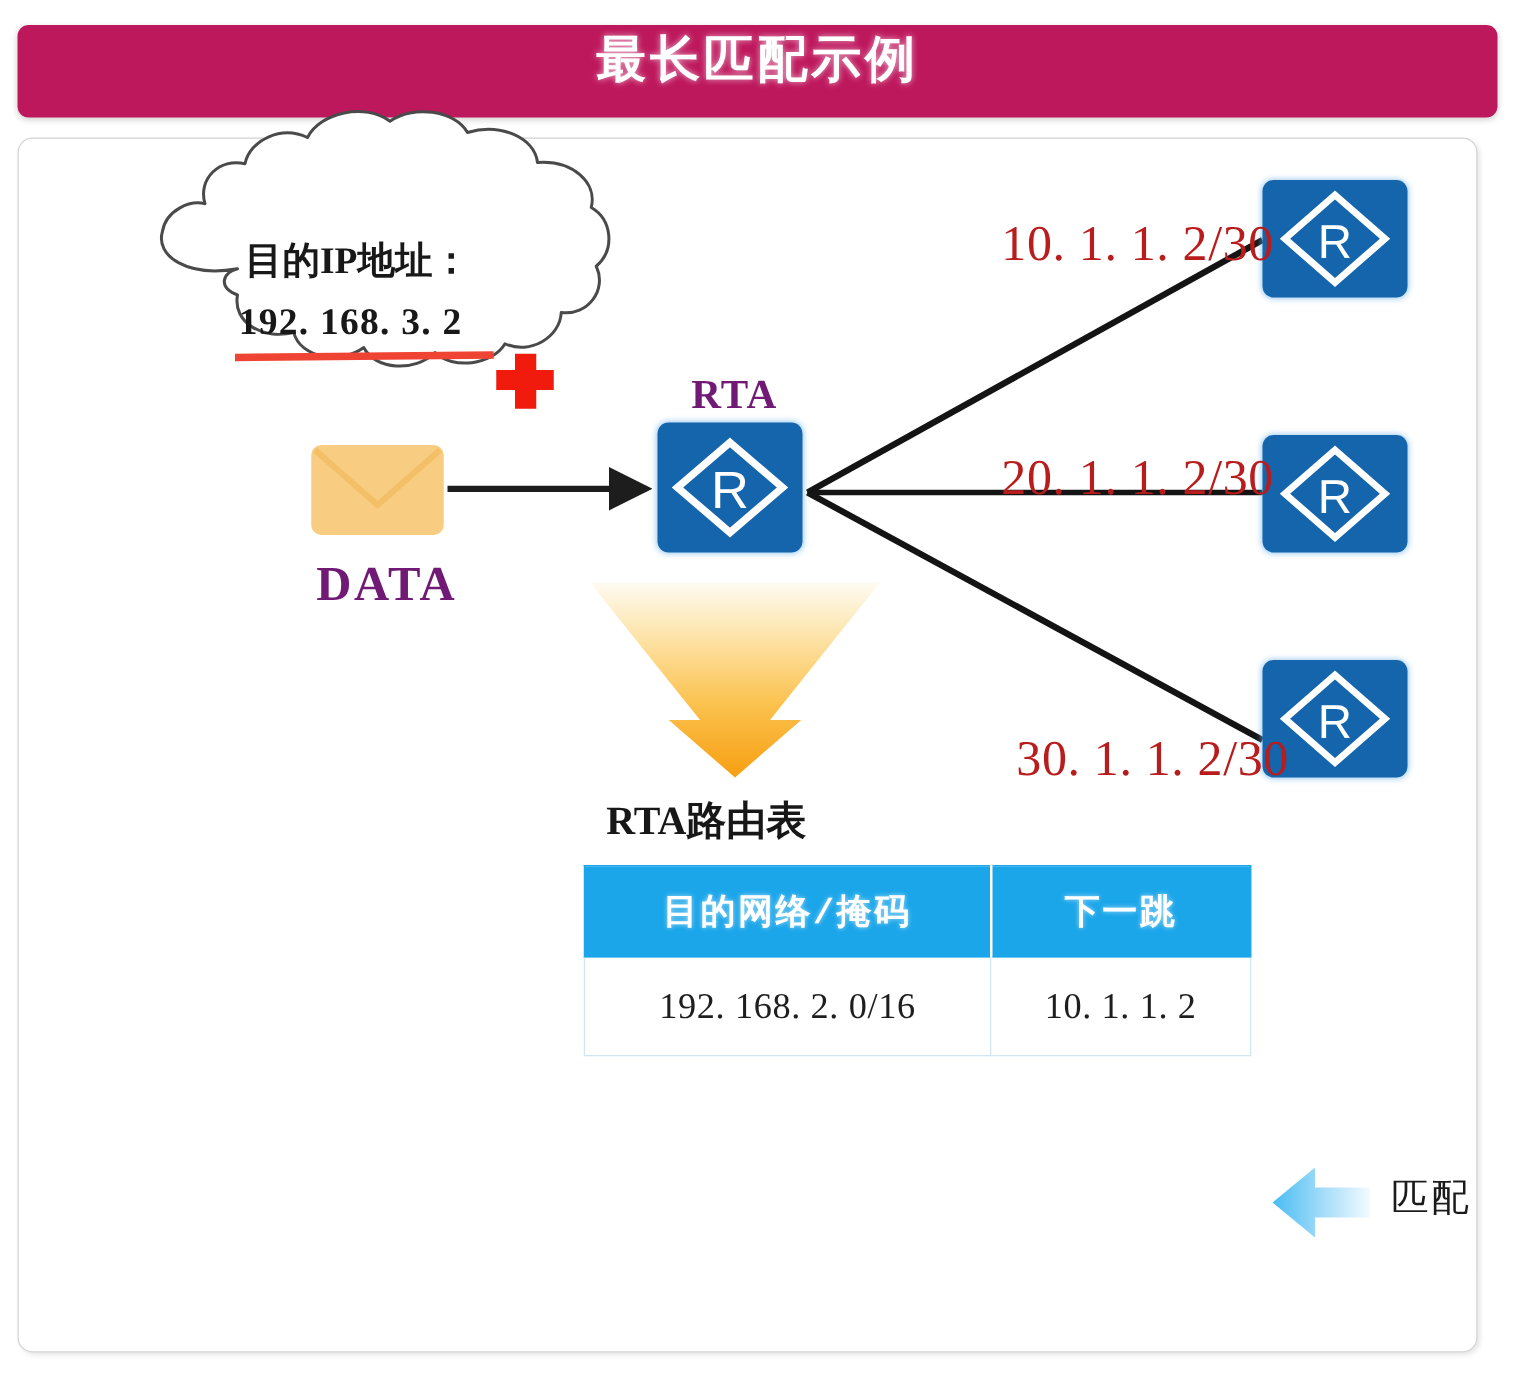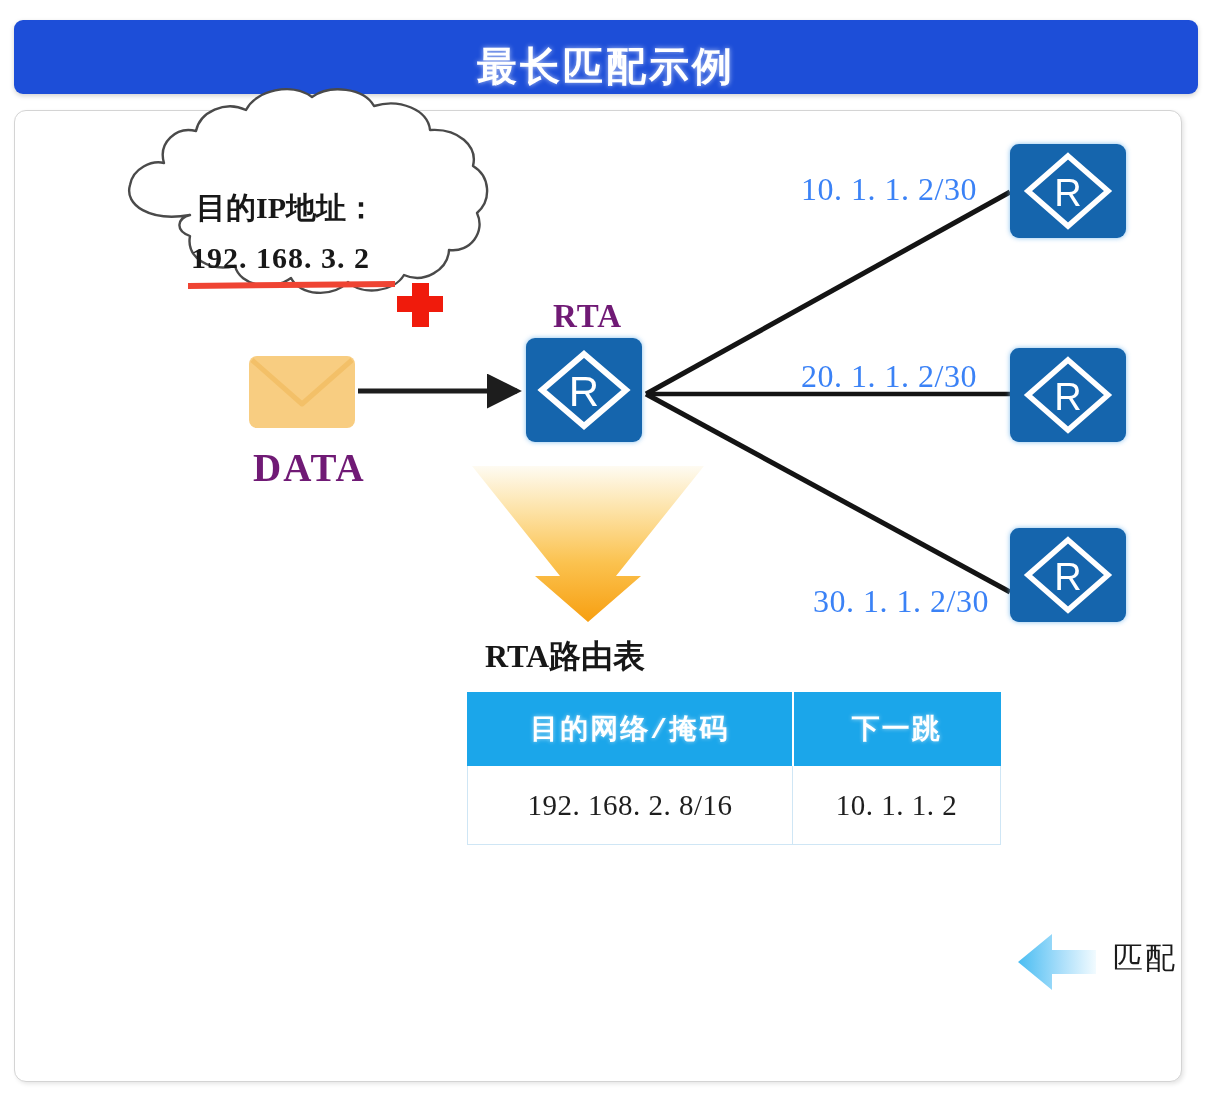--- a/index.html
+++ b/index.html
@@ -15,25 +15,25 @@
     overflow: hidden;
   }
 
   
   #title-banner {
     position: absolute;
     left: 14px;
     top: 20px;
     width: 1184px;
     height: 74px;
-    background: #1d4ed8;
+    background: #be185d;
     border-radius: 9px;
     box-shadow: 0 2px 5px rgba(0,0,0,0.18);
     display: flex;
-    align-items: flex-end;
+    align-items: flex-start;
     justify-content: center;
   }
   #title-text {
     color: #ffffff;
     font-family: "DejaVu Sans", "Liberation Sans", sans-serif;
     font-size: 40px;
     font-weight: 700;
     letter-spacing: 3px;
     text-shadow: 0 0 5px rgba(255,255,255,0.65);
   }
@@ -90,22 +90,22 @@
   #rta-title {
     left: 553px; top: 298px;
     font-size: 33px; font-weight: 700; letter-spacing: 1px;
   }
   #data-label {
     left: 253px; top: 445px;
     font-size: 39px; font-weight: 700; letter-spacing: 2px;
   }
   .link-label {
     position: absolute;
-    font-size: 32px;
-    color: #3b82f6;
+    font-size: 40px;
+    color: #b91c1c;
     white-space: nowrap;
     letter-spacing: 0.5px;
   }
   #link-label-1 { left: 801px; top: 171px; }
   #link-label-2 { left: 801px; top: 358px; }
   #link-label-3 { left: 801px; top: 583px; margin-left: 12px; }
 
   
   #table-title {
     position: absolute;
@@ -305,19 +305,19 @@
     <col class="col-nexthop">
   </colgroup>
   <thead>
     <tr>
       <th>目的网络/掩码</th>
       <th>下一跳</th>
     </tr>
   </thead>
   <tbody>
     <tr>
-      <td>192. 168. 2. 8/16</td>
+      <td>192. 168. 2. 0/16</td>
       <td>10. 1. 1. 2</td>
     </tr>
   </tbody>
 </table>
 
 <div id="match-label">匹配</div>
 
 </body></html>

